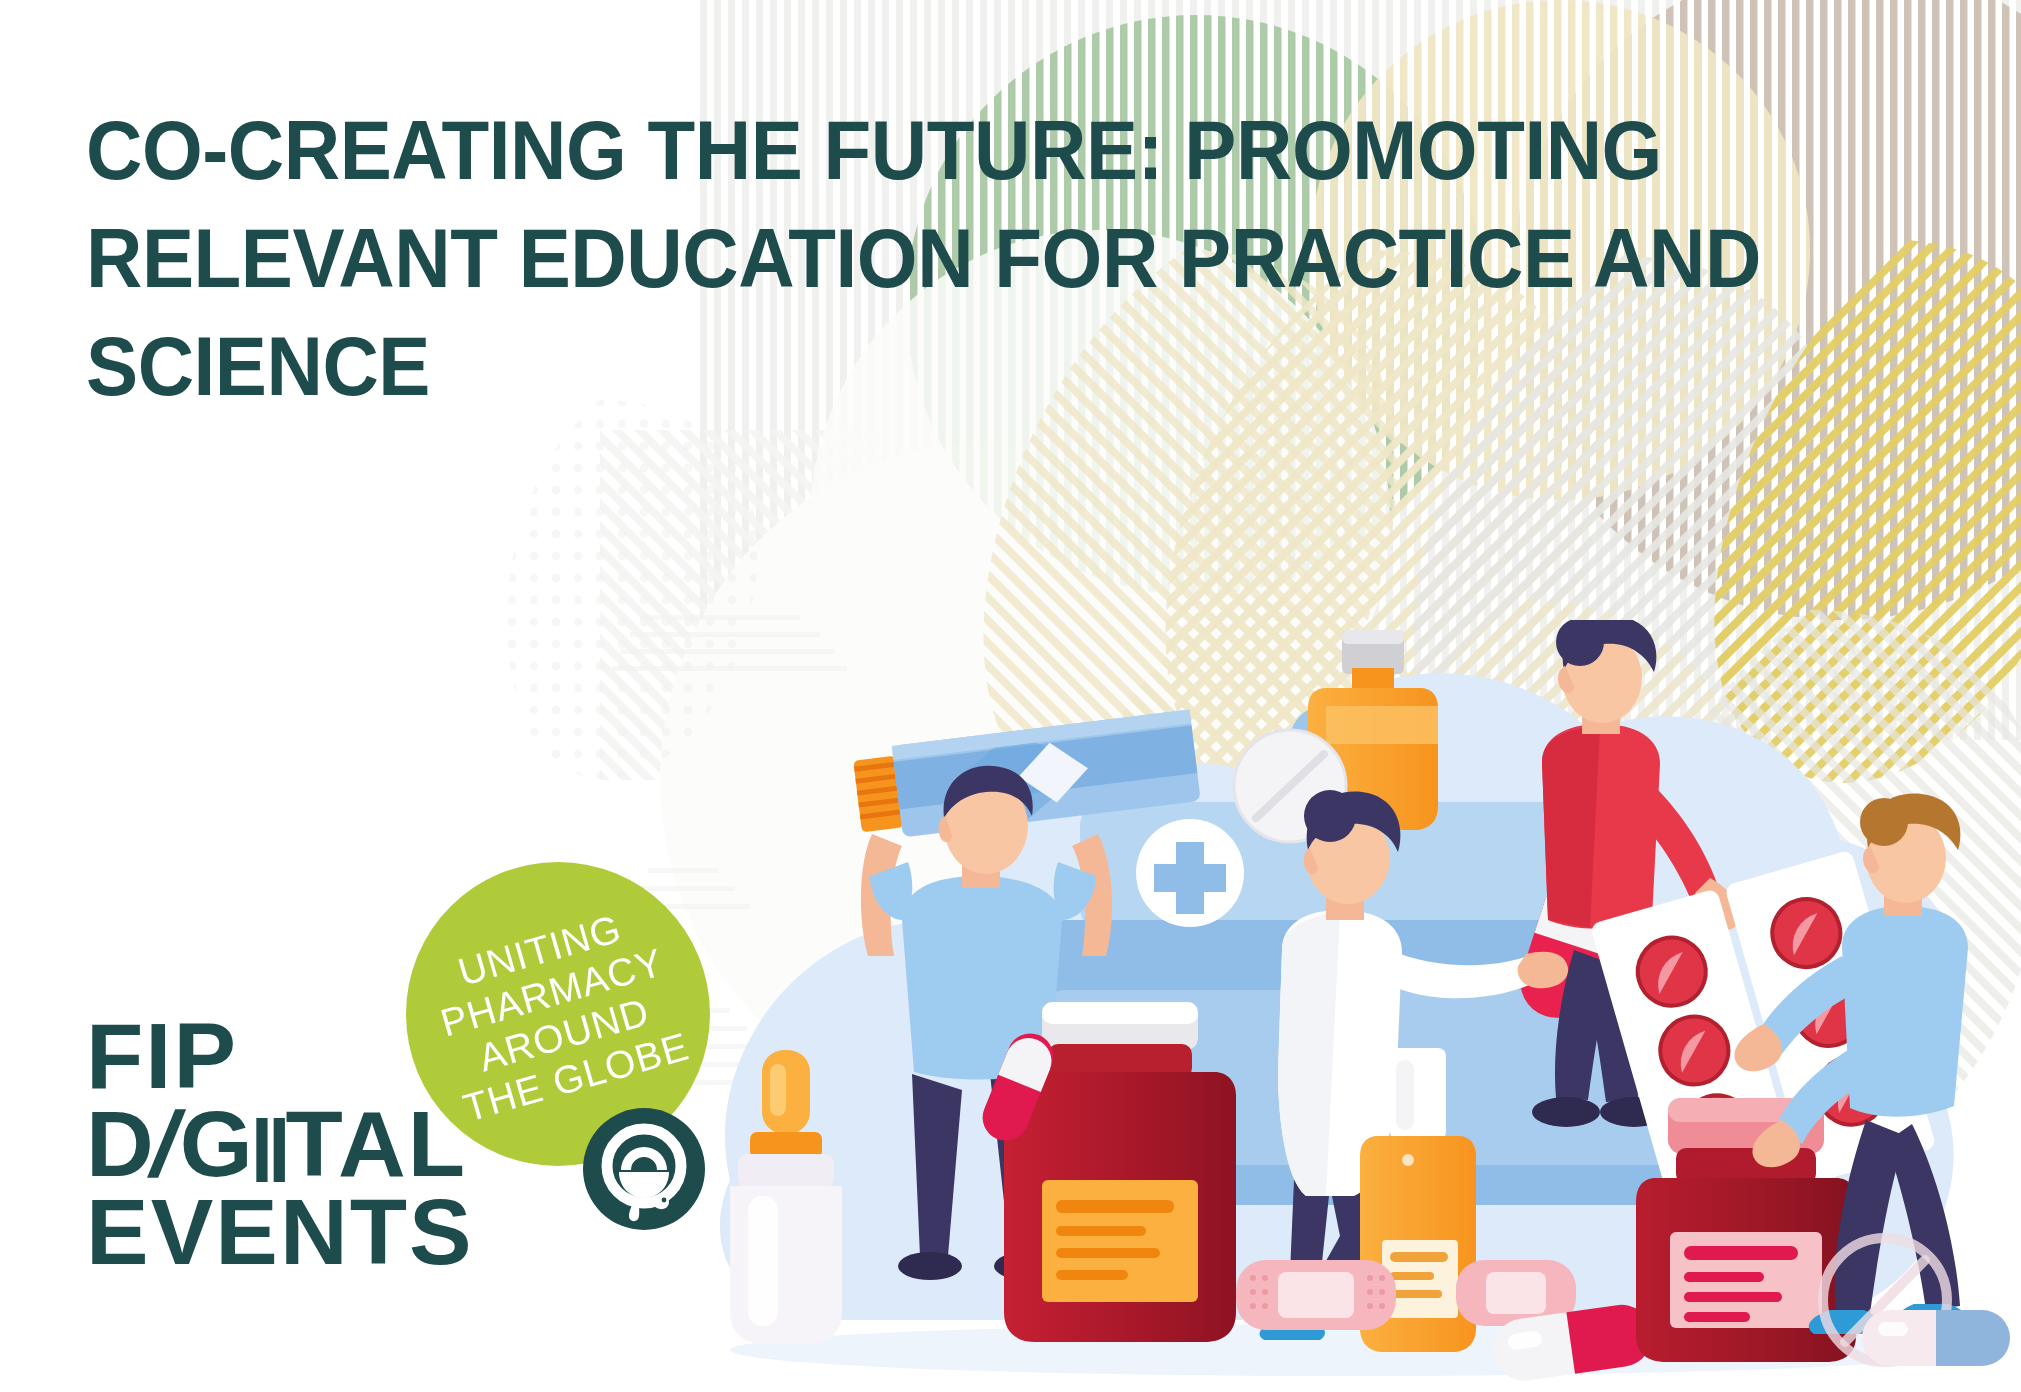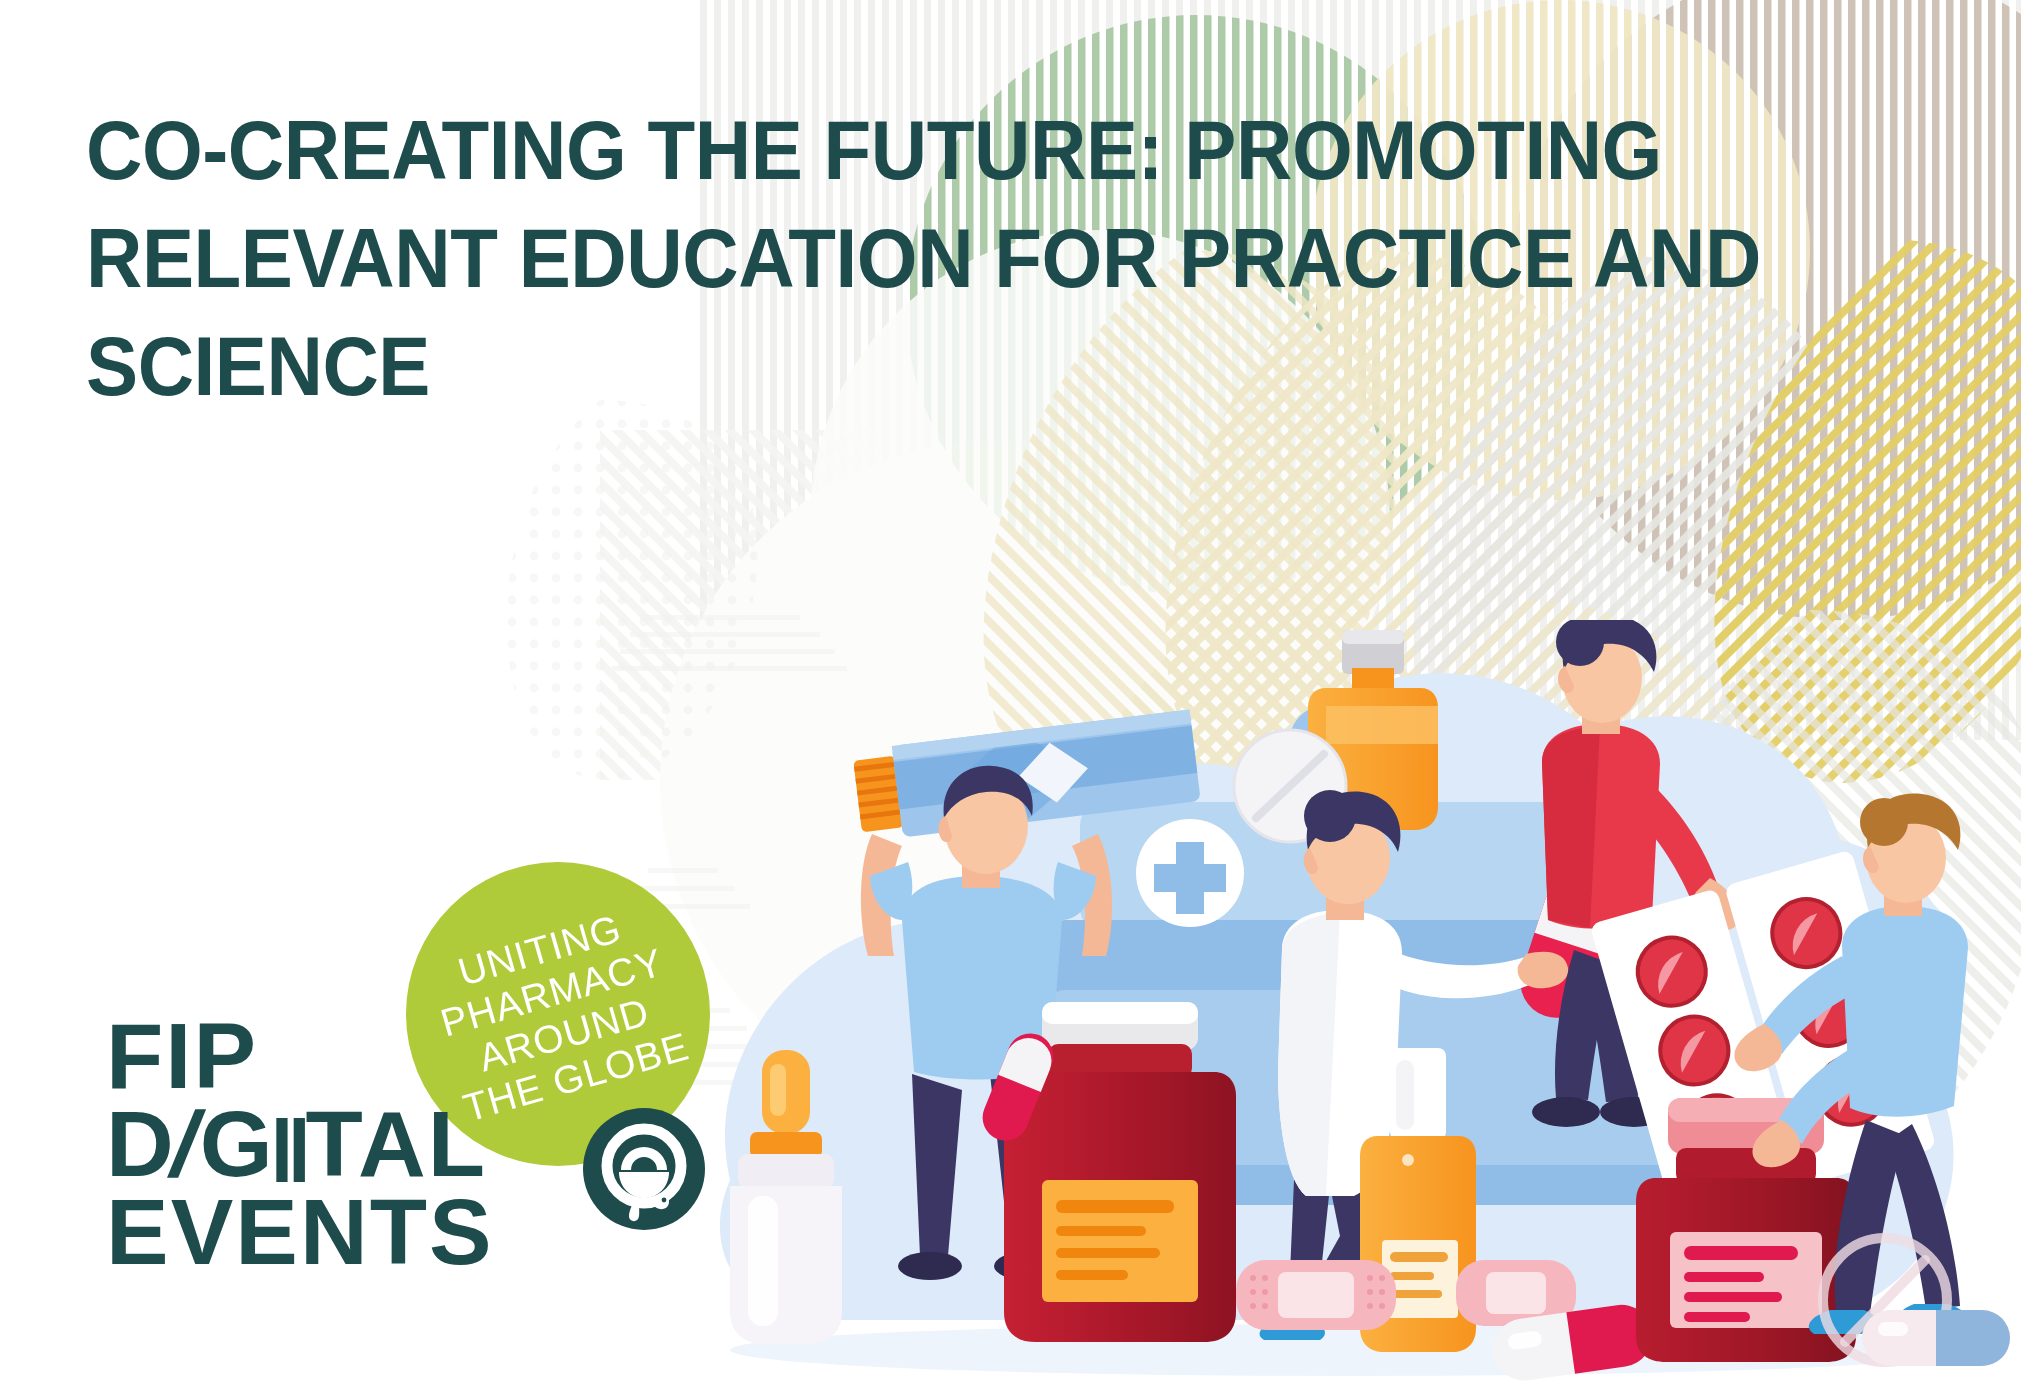--- a/index.html
+++ b/index.html
@@ -26,21 +26,21 @@
     line-height:108px;
     letter-spacing:-0.5px;
     color:#1E4B4B;
     text-transform:uppercase;
     transform:scaleX(0.93);
     transform-origin:left center;
     white-space:nowrap;
   }
 
   
-  .logo-block { position:absolute; left:86px; top:1012px; z-index:45;margin-left:20px; }
+  .logo-block { position:absolute; left:86px; top:1012px; z-index:45; }
   .logo-line {
     font-family:"Liberation Sans","DejaVu Sans", sans-serif;
     font-weight:700;
     color:#1E4B4B;
     font-size:92px;
     line-height:88px;
     letter-spacing:2px;
     transform:scaleX(1.02);
     transform-origin:left center;
     white-space:nowrap;

